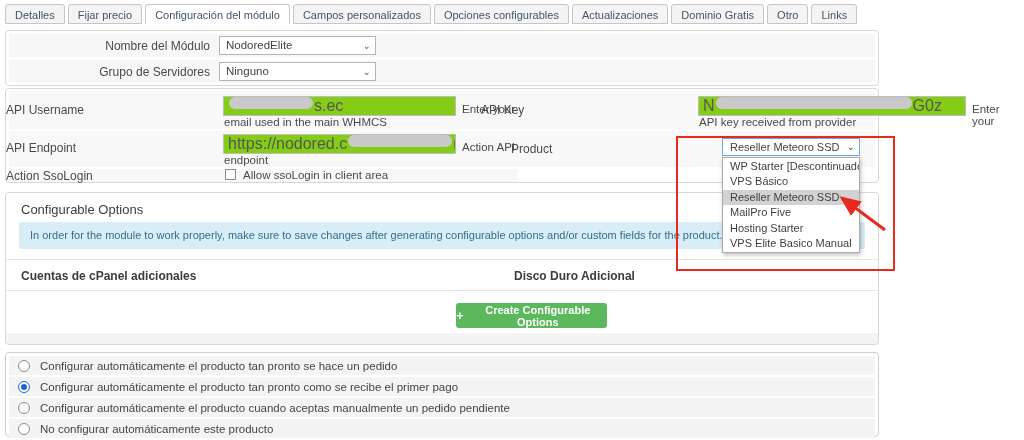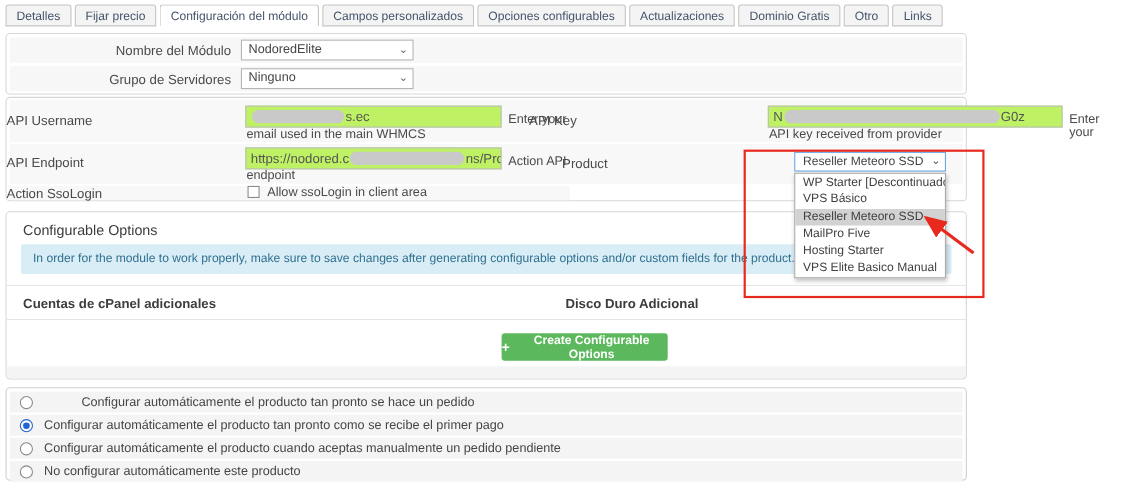--- a/index.html
+++ b/index.html
@@ -25,22 +25,22 @@
   .selbox .chev { position:absolute; right:4px; top:0; font-size:10px; color:#666; line-height:17px; }
 
   
   .sec2 { top:88px; height:95px; }
   .stripe { position:absolute; background:#f8f8f8; }
   .st1 { left:3px; right:3px; top:2px;  height:38px; }
   .st2 { left:3px; right:3px; top:42px; height:36px; }
   .st3 { left:3px; width:509px; top:80px; height:13px; }
   .lab  { position:absolute; font-size:12px; color:#4a4a4a; text-align:left; width:210px; }
   .hint { position:absolute; font-size:11.5px; color:#4a4a4a; }
-  .inp  { position:absolute; height:20px; background:#bef264; border:1px solid #bdbdbd; display:flex;
-          align-items:center; padding:0 4px; font-size:12px; color:#555; overflow:hidden; white-space:nowrap; }
+  .inp  { position:absolute; height:20px; background:#84cc16; border:1px solid #bdbdbd; display:flex;
+          align-items:flex-start; padding:0 4px; font-size:16px; color:#555; overflow:hidden; white-space:nowrap; }
   .blur { display:inline-block; height:12px; background:#c9c9c9; border-radius:7px; flex:none; margin:0 1px; }
   .cb   { position:absolute; width:11px; height:11px; border:1px solid #8a8a8a; background:#fff; cursor:pointer; }
 
   
   .prod-sel { position:absolute; left:722px; top:138px; width:138px; height:18px; background:#fff;
               border:1px solid #6aa7e0; font-size:11px; color:#444; line-height:16px; padding:0 16px 0 7px; cursor:pointer; z-index:40; }
   .prod-sel .chev { position:absolute; right:4px; top:0; font-size:10px; color:#555; line-height:16px; }
   .dropdown { position:absolute; left:722px; top:157px; width:138px; background:#fff; border:1px solid #ababab;
               box-shadow:1px 2px 4px rgba(0,0,0,.25); z-index:50; padding:1px 0; }
   .opt { font-size:11px; color:#3f3f3f; padding:0 7px; height:15.4px; line-height:15.4px; white-space:nowrap; overflow:hidden; cursor:pointer; }
@@ -61,21 +61,21 @@
   .colh1 { left:15px; } .colh2 { left:508px; }
   .green-btn { position:absolute; left:450px; top:110px; width:151px; height:25px; background:#5cb85c; border:none;
                border-radius:3px; color:#fff; font-size:11px; font-weight:bold; font-family:"Liberation Sans",sans-serif;
                cursor:pointer; display:flex; align-items:center; justify-content:center; gap:5px; }
   .green-btn .plus { font-size:13px; font-weight:bold; }
   .sec3-foot { position:absolute; left:0; right:0; bottom:0; height:11px; background:#f4f4f4; border-radius:0 0 4px 4px; }
 
   
   .sec4 { top:352px; height:85px; border-color:#cfcfcf; }
   .rrow { position:absolute; left:3px; right:3px; height:19px; background:#f4f4f4; display:flex; align-items:center; cursor:pointer; }
-  .rr0 { top:3px;gap:34px; } .rr1 { top:24px; } .rr2 { top:45px; } .rr3 { top:66px; }
+  .rr0 { top:3px; } .rr1 { top:24px; } .rr2 { top:45px; } .rr3 { top:66px; }
   .radio { width:12px; height:12px; border:1px solid #8a8a8a; border-radius:50%; background:#fff; margin:0 10px 0 9px; flex:none; position:relative; }
   .rrow.sel .radio { border-color:#2065d1; }
   .rrow.sel .radio::after { content:""; position:absolute; left:2px; top:2px; width:6px; height:6px; border-radius:50%; background:#2065d1; }
   .rlabel { font-size:11.5px; color:#454545; }
 </style>
 </head>
 <body>
 
 <div class="page">
 

